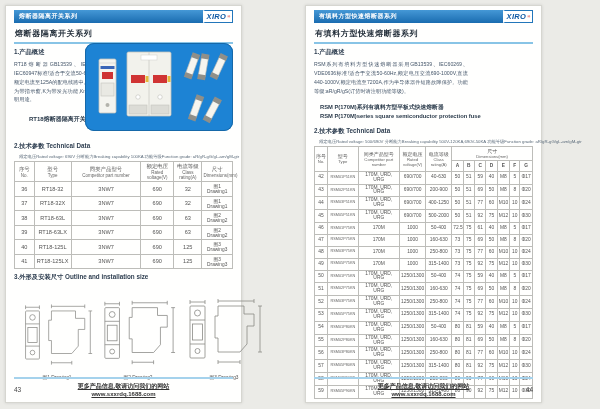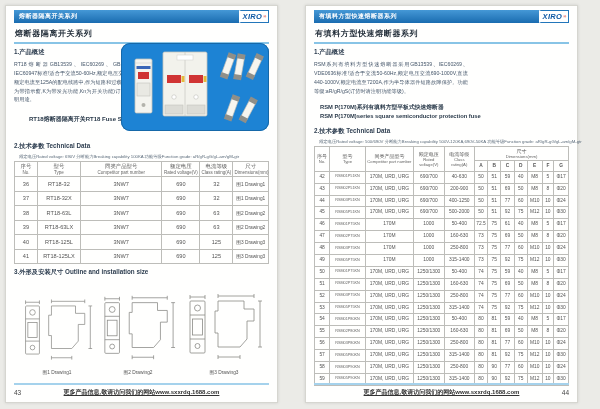--- a/index.html
+++ b/index.html
@@ -3,21 +3,21 @@
 <meta charset="utf-8">
 <style>
   html,body{margin:0;padding:0;}
   body{
     width:600px;height:409px;overflow:hidden;position:relative;
     background:#ebebe7;
     font-family:"Liberation Sans","DejaVu Sans",sans-serif;
     color:#333;
   }
   .page{
-    position:absolute;top:5px;width:273px;height:398px;
+    position:absolute;top:5px;width:237px;height:398px;
     background:#fffffe;border:1px solid #d6d6d0;box-sizing:border-box;
     padding:4px 8px;box-shadow:0 0 3px rgba(0,0,0,.12);
   }
   .page.left{left:5px}
   .page.right{left:305px}
 
   
   .hbar{
     height:13px;position:relative;display:flex;align-items:center;
     background:linear-gradient(180deg,#4598d6 0%,#1a6cb0 100%);

